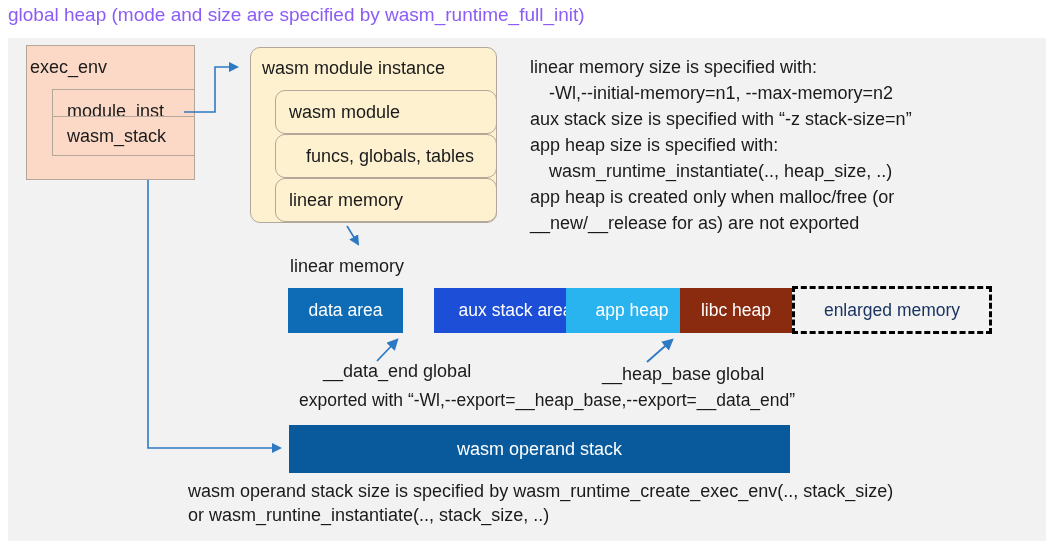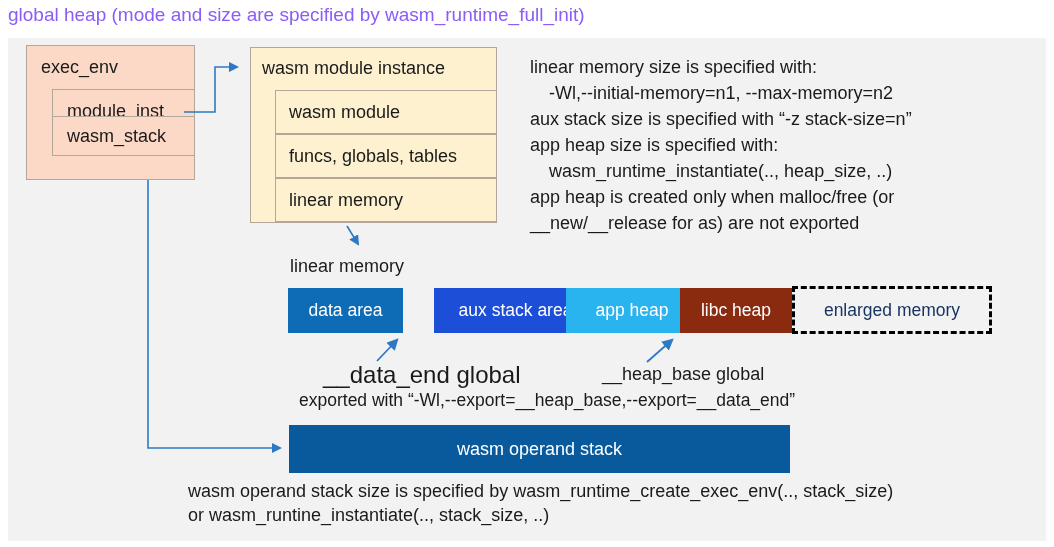--- a/index.html
+++ b/index.html
@@ -5,50 +5,50 @@
   html,body{margin:0;padding:0;background:#ffffff;}
   body{width:1054px;height:547px;position:relative;overflow:hidden;
        font-family:"Liberation Sans", sans-serif;color:#1a1a1a;}
   .abs{position:absolute;}
   .title{left:8px;top:4px;font-size:19px;color:#8b5cf6;}
   .panel{left:8px;top:38px;width:1038px;height:503px;background:#f2f2f2;}
 
   
   .structbox{border:1px solid #b3a79c;box-sizing:border-box;}
   .pink{background:#fcd9c7;}
-  .cream{background:#fdf1d0;}
+  .cream{background:#fdf1d0;border-radius:10px;}
   .rowlabel{display:flex;align-items:center;font-size:18px;box-sizing:border-box;}
 
   .exec-outer{left:26px;top:45px;width:169px;height:135px;}
-  .exec-header{left:28px;top:45px;width:169px;height:44px;padding-left:13px;}
+  .exec-header{left:17px;top:45px;width:169px;height:44px;padding-left:13px;}
   .exec-row1{left:52px;top:89px;width:143px;height:45px;padding-left:14px;}
   .exec-row2{left:52px;top:116px;width:143px;height:40px;padding-left:14px;}
 
   .inst-outer{left:250px;top:47px;width:247px;height:176px;}
   .inst-header{left:250px;top:47px;width:247px;height:43px;padding-left:12px;}
   .inst-row1{left:275px;top:90px;width:222px;height:44px;padding-left:13px;}
-  .inst-row2{left:275px;top:134px;width:222px;height:44px;padding-left:13px;}
+  .inst-row2{left:275px;top:134px;width:222px;height:44px;padding-left:30px;}
   .inst-row3{left:275px;top:178px;width:222px;height:44px;padding-left:13px;}
 
   
   .notes-right{left:530px;top:54px;width:516px;font-size:18px;line-height:26px;}
   .notes-right .indent{padding-left:19px;}
 
   
   .lm-label{left:290px;top:256px;font-size:18px;}
   .seg{top:288px;height:45px;display:flex;align-items:center;justify-content:center;
        font-size:17.5px;color:#ffffff;box-sizing:border-box;}
   .seg-data{left:288px;width:115px;}
   .seg-aux{left:403px;width:163px;}
   .seg-app{left:566px;width:132px;}
   .seg-libc{left:680px;width:112px;}
   .seg-enl{left:792px;width:200px;top:286px;height:48px;border:3px dashed #000;
            color:#1a3462;background:transparent;}
 
-  .lbl-dataend{left:323px;top:361px;font-size:24px;}
+  .lbl-dataend{left:323px;top:361px;font-size:18px;}
   .lbl-heapbase{left:602px;top:364px;font-size:18px;}
   .lbl-export{left:299px;top:390px;font-size:17.5px;}
 
   
   .opstack{left:289px;top:425px;width:501px;height:48px;background:#085a9d;
            display:flex;align-items:center;justify-content:center;
            color:#ffffff;font-size:18px;}
   .notes-bottom{left:188px;top:479px;font-size:18px;line-height:24px;}
 
   svg.overlay{position:absolute;left:0;top:0;width:1054px;height:547px;pointer-events:none;}

